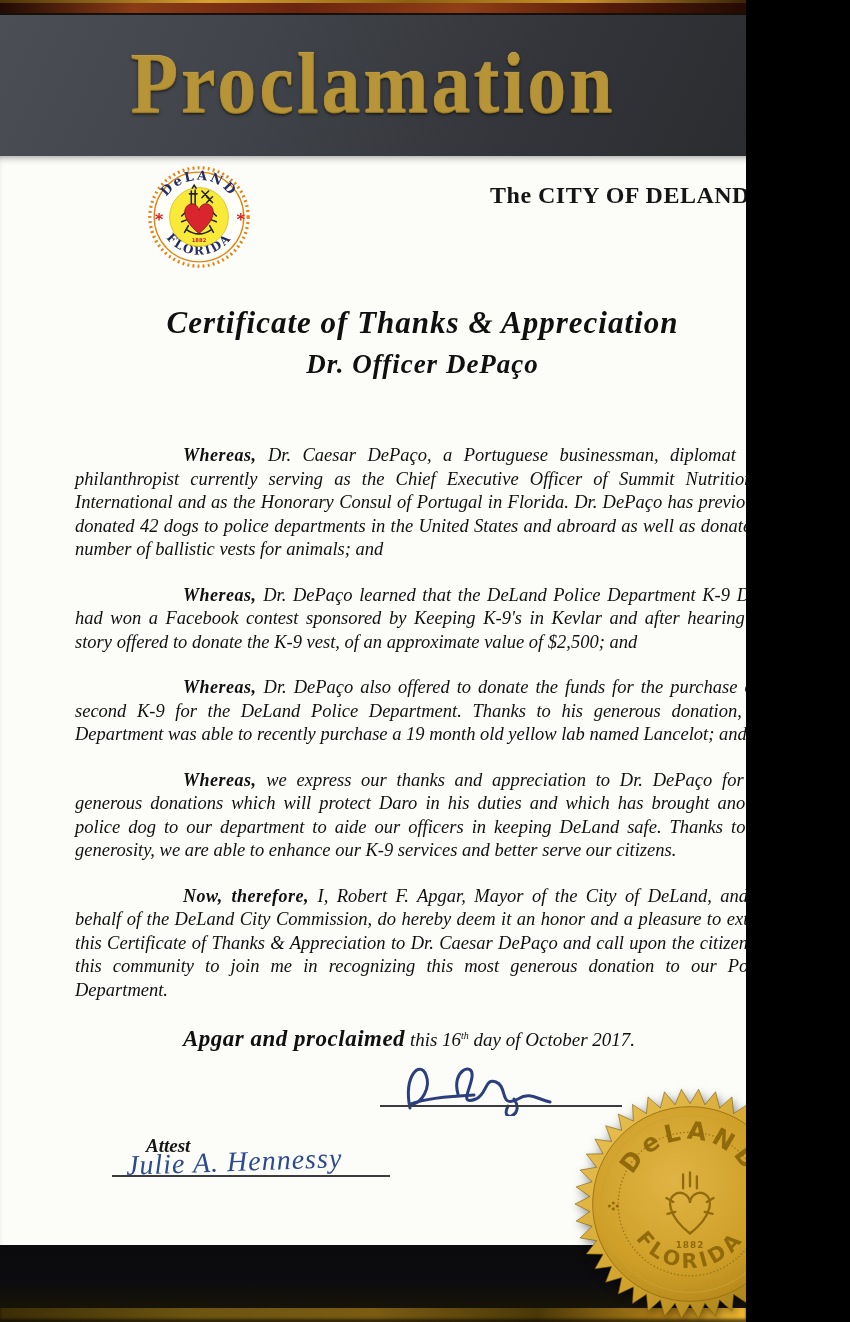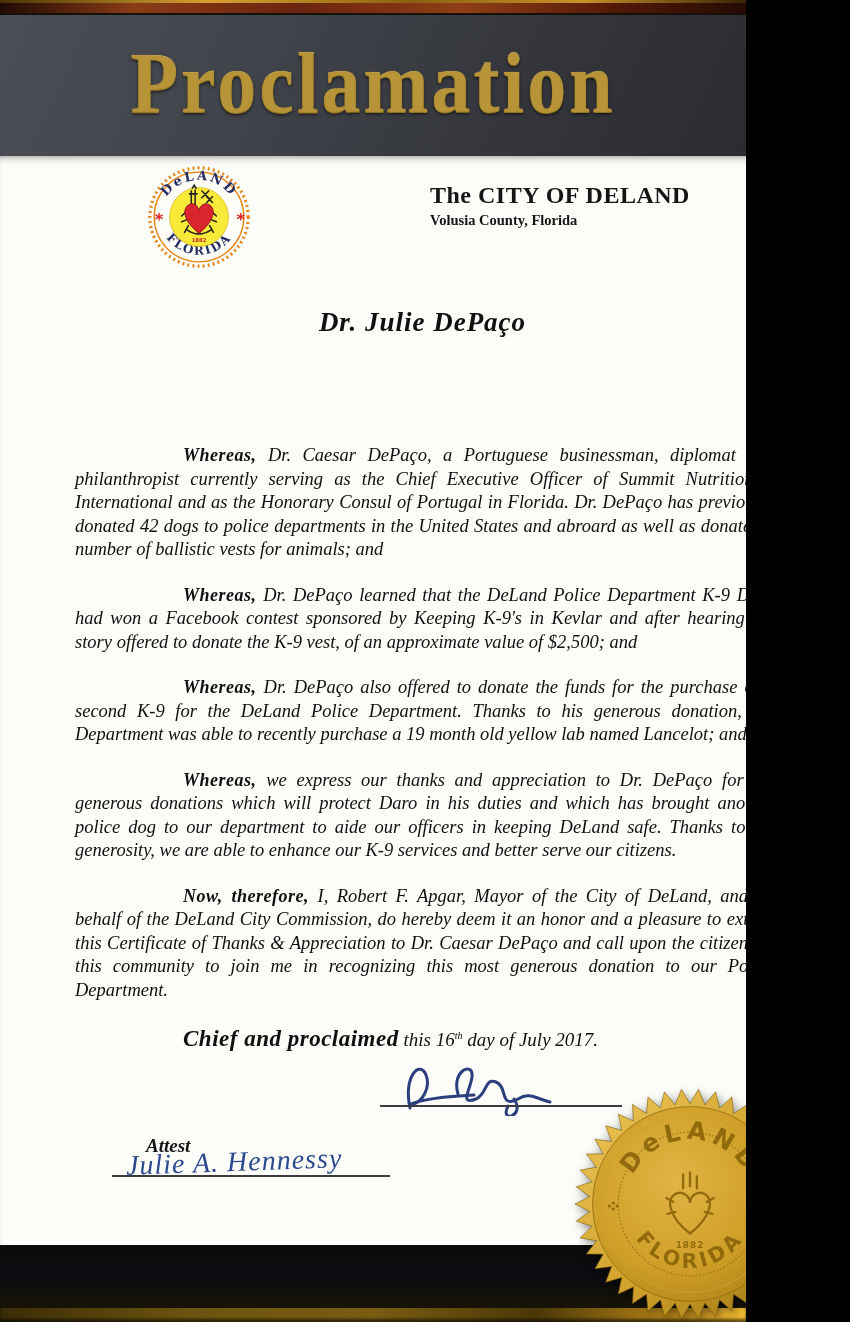--- a/index.html
+++ b/index.html
@@ -26,21 +26,21 @@
     box-shadow:inset 0 6px 8px -6px rgba(0,0,0,.5);}
   .right-strip{position:absolute;top:156px;left:845px;width:5px;height:1089px;background:#15171b;}
   .bottom-band{position:absolute;top:1245px;left:0;right:0;height:63px;
     background:linear-gradient(180deg,#0b0b0d,#0c0c10 55%,#171307);}
   .gold-strip{position:absolute;top:1308px;left:0;right:0;height:14px;
     background:linear-gradient(90deg,#3a2c06,#6b5410 25%,#7a5c12 50%,#4a3808 72%,#b78418 90%,#f2bb32);
     box-shadow:inset 0 -3px 3px rgba(0,0,0,.6);}
 
   
   .city-seal{position:absolute;left:146px;top:8px;}
-  .letterhead{position:absolute;left:430px;top:26px;width:380px;text-align:left;color:#151515;}
+  .letterhead{position:absolute;left:430px;top:26px;width:380px;text-align:center;color:#151515;}
   .city-line{font-weight:bold;font-size:24px;letter-spacing:.5px;}
   .county-line{font-weight:bold;font-size:14.5px;margin-top:3px;}
 
   
   .title-block{position:absolute;left:0;top:146px;width:845px;text-align:center;color:#101010;
     font-style:italic;font-weight:bold;}
   .t1{font-size:31px;line-height:42px;letter-spacing:1px;}
   .t2{font-size:21px;line-height:30px;}
   .t3{font-size:27px;line-height:40px;letter-spacing:1px;}
 
@@ -108,41 +108,41 @@
           <path d="M69 50 l4 4 M68 58 l5 2"></path>
         <path d="M42 68 q13 9 26 0"></path>
           <path d="M44 64 l-4 7 M66 64 l4 7"></path>
       </g>
       <path d="M55 72 C 41 61 36 48 44 42.5 C 49 39 54 43 55 48 C 56 43 61 39 66 42.5 C 74 48 69 61 55 72 Z" fill="#d9252e" stroke="#7a1016" stroke-width="0.8"></path>
       <text x="55" y="80.5" text-anchor="middle" font-family="DejaVu Sans, sans-serif" font-size="5.5" font-weight="bold" fill="#c03030">1882</text>
     </svg>
 
     <div class="letterhead">
       <div class="city-line">The CITY OF DELAND</div>
-      <div class="county-line">Volusia County, Florida</div>
     </div>
 
     <div class="title-block">
-      <div class="t3">Dr. Julie DePaço</div>
+      <div class="t1">Certificate of Thanks &amp; Appreciation</div>
+      <div class="t3">Dr. Officer DePaço</div>
     </div>
 
     <div class="body-text">
       <div>
 
           <p class="para"><span class="lead">Whereas,</span> <span>Dr. Caesar DePaço, a Portuguese businessman, diplomat and philanthropist currently serving as the Chief Executive Officer of Summit Nutritionals International and as the Honorary Consul of Portugal in Florida.  Dr.  DePaço has previously donated 42 dogs to police departments in the United States and abroard as well as donated a number of ballistic vests for animals; and</span></p>
 
           <p class="para"><span class="lead">Whereas,</span> <span>Dr. DePaço learned that the DeLand Police Department K-9 Daro had won a Facebook contest sponsored by Keeping K-9's in Kevlar and after hearing the story offered to donate the K-9 vest, of an approximate value of $2,500; and</span></p>
 
           <p class="para"><span class="lead">Whereas,</span> <span>Dr. DePaço also offered to donate the funds for the purchase of a second K-9 for the DeLand Police Department. Thanks to his generous donation, the Department was able to recently purchase a 19 month old yellow lab named Lancelot; and</span></p>
 
           <p class="para"><span class="lead">Whereas,</span> <span>we express our thanks and appreciation to Dr. DePaço for his generous donations which will protect Daro in his duties and which has brought another police dog to our department to aide our officers in keeping DeLand safe.  Thanks to his generosity, we are able to enhance our K-9 services and better serve our citizens.</span></p>
 
           <p class="para"><span class="lead">Now, therefore,</span> <span>I, Robert F. Apgar, Mayor of the City of DeLand, and on behalf of the DeLand City Commission, do hereby deem it an honor and a pleasure to extend this Certificate of Thanks &amp; Appreciation to Dr. Caesar DePaço and call upon the citizens of this community to join me in recognizing this most generous donation to our Police Department.</span></p>
         </div>
-      <p class="done-line"><span class="done-lead">Chief and proclaimed</span><span class="done-rest"><span> this 16</span><sup>th</sup><span> day of July 2017.</span></span></p>
+      <p class="done-line"><span class="done-lead">Apgar and proclaimed</span><span class="done-rest"><span> this 16</span><sup>th</sup><span> day of October 2017.</span></span></p>
     </div>
 
     <svg class="mayor-sig-svg" width="180" height="62" viewBox="0 0 180 62">
       <g stroke="#2b3e7d" stroke-width="3" fill="none" stroke-linecap="round" stroke-linejoin="round">
         <path d="M14 54 C 7 22 24 6 30 21 C 35 33 26 50 15 50 C 30 44 58 42 78 41"></path>
         <path d="M62 40 C 55 16 78 7 76 23 C 74 37 63 51 80 45 C 92 39 88 24 100 28 C 112 32 103 55 122 45 C 133 38 139 44 154 48"></path>
         <path d="M118 45 C 130 62 103 70 112 52"></path>
       </g>
     </svg>
     <div class="sig-line-mayor"></div>

